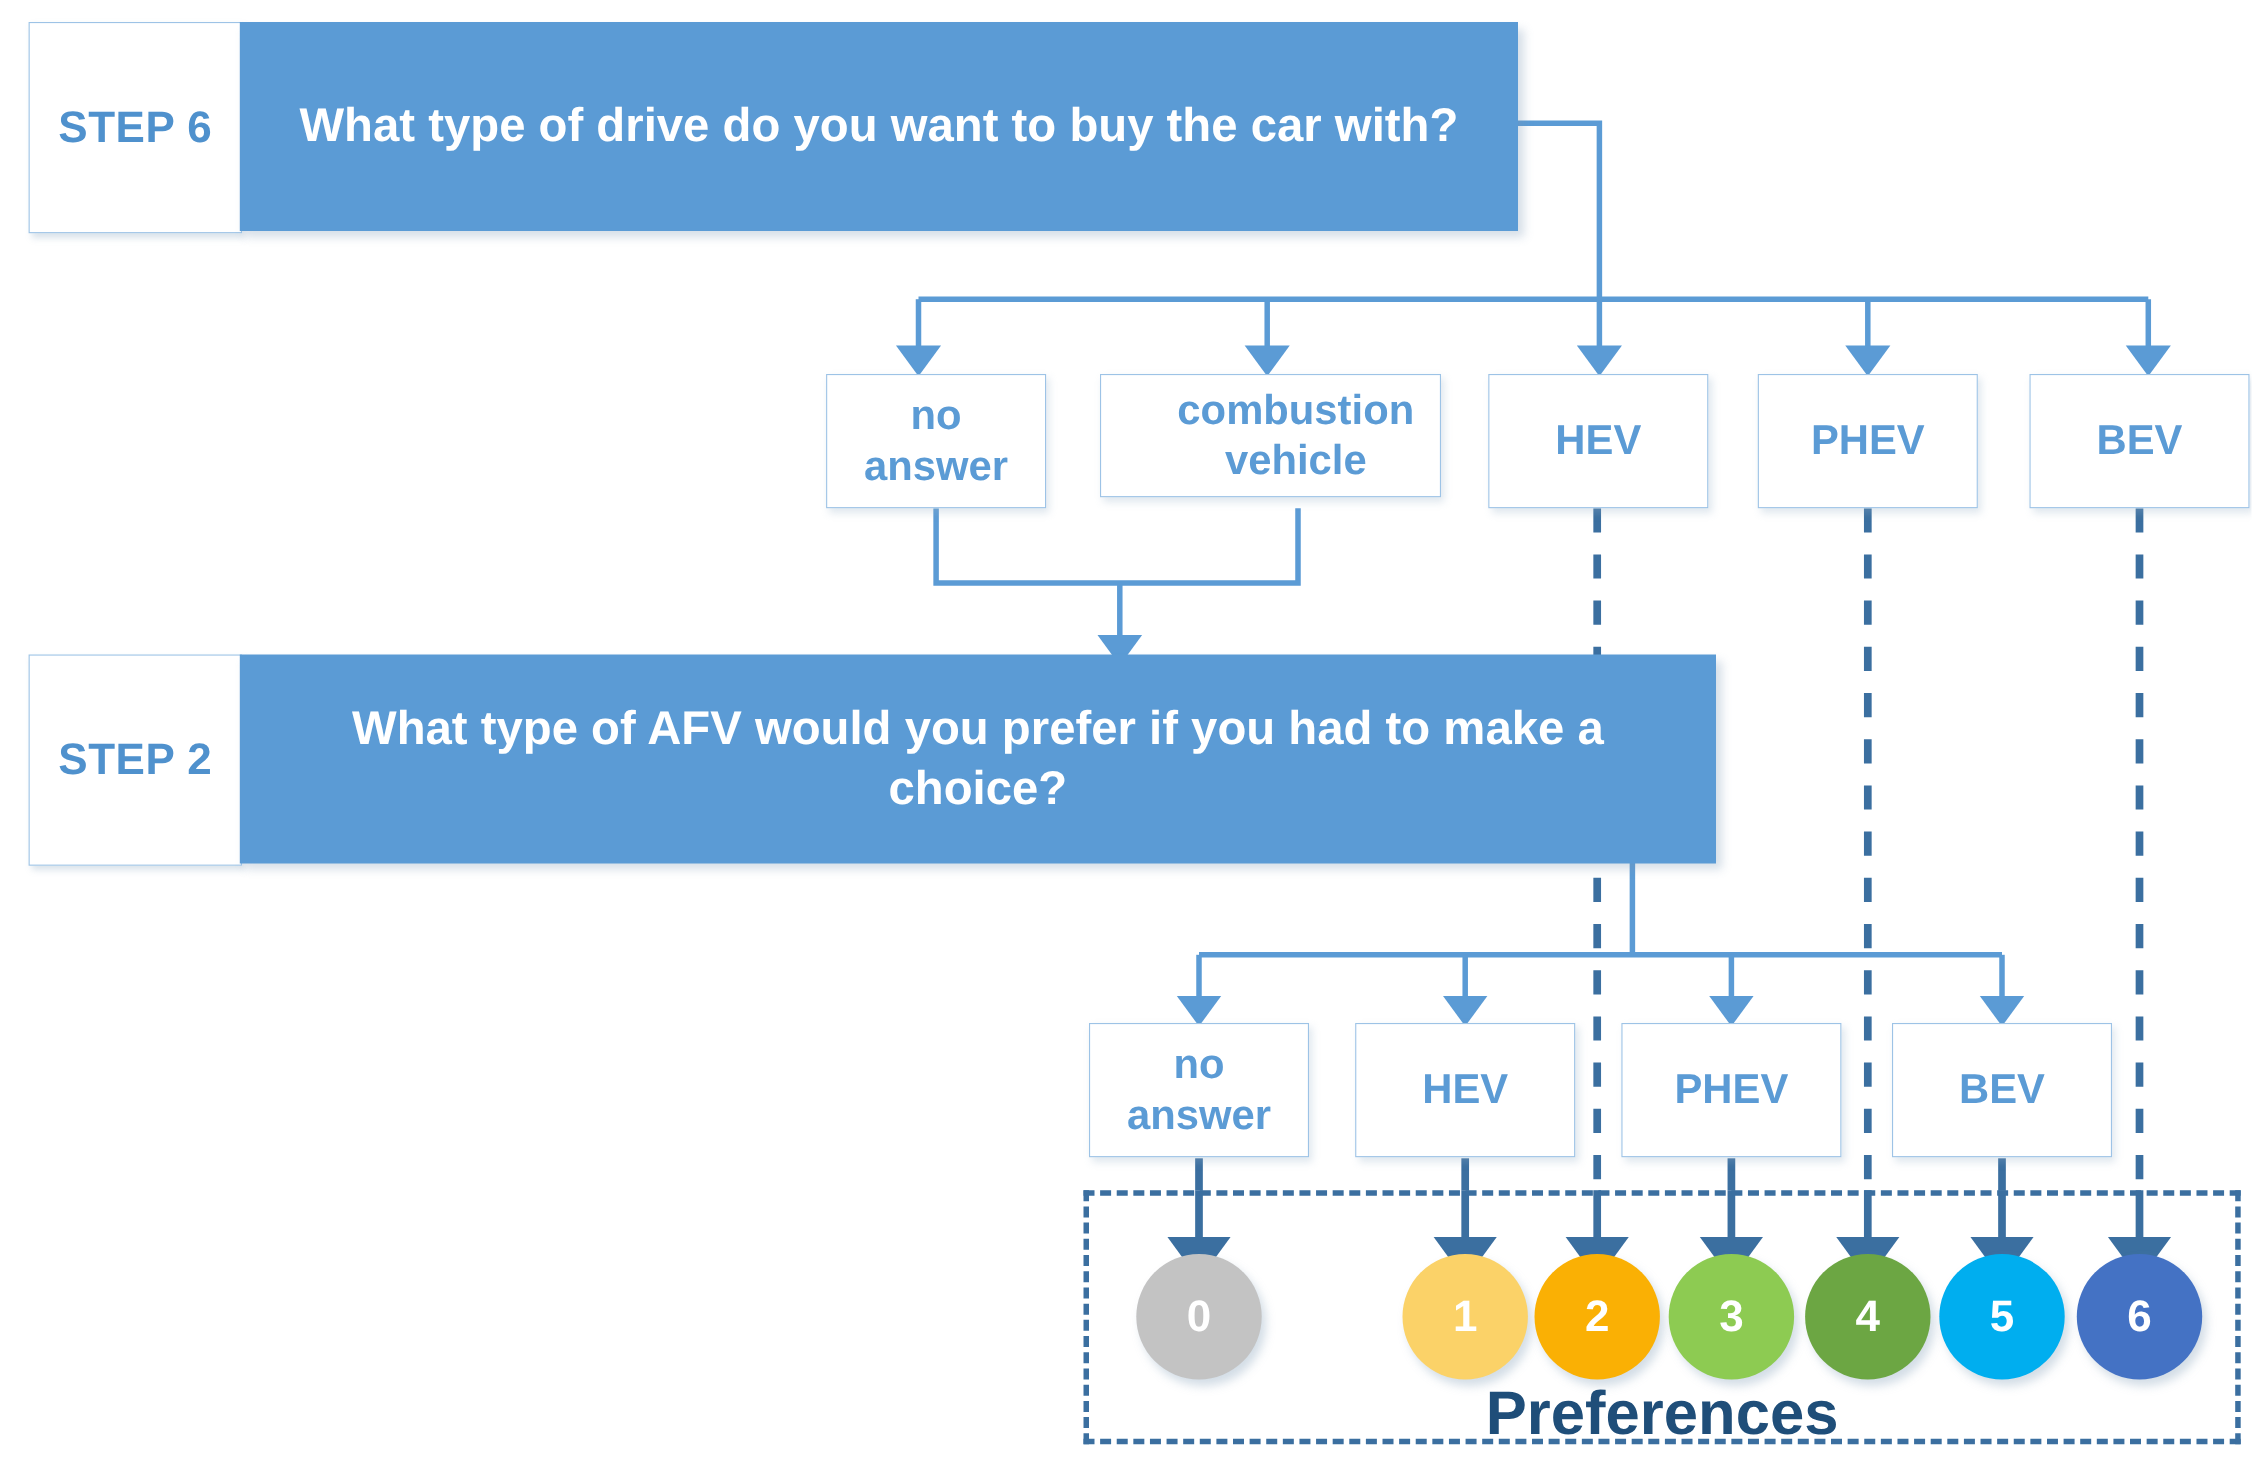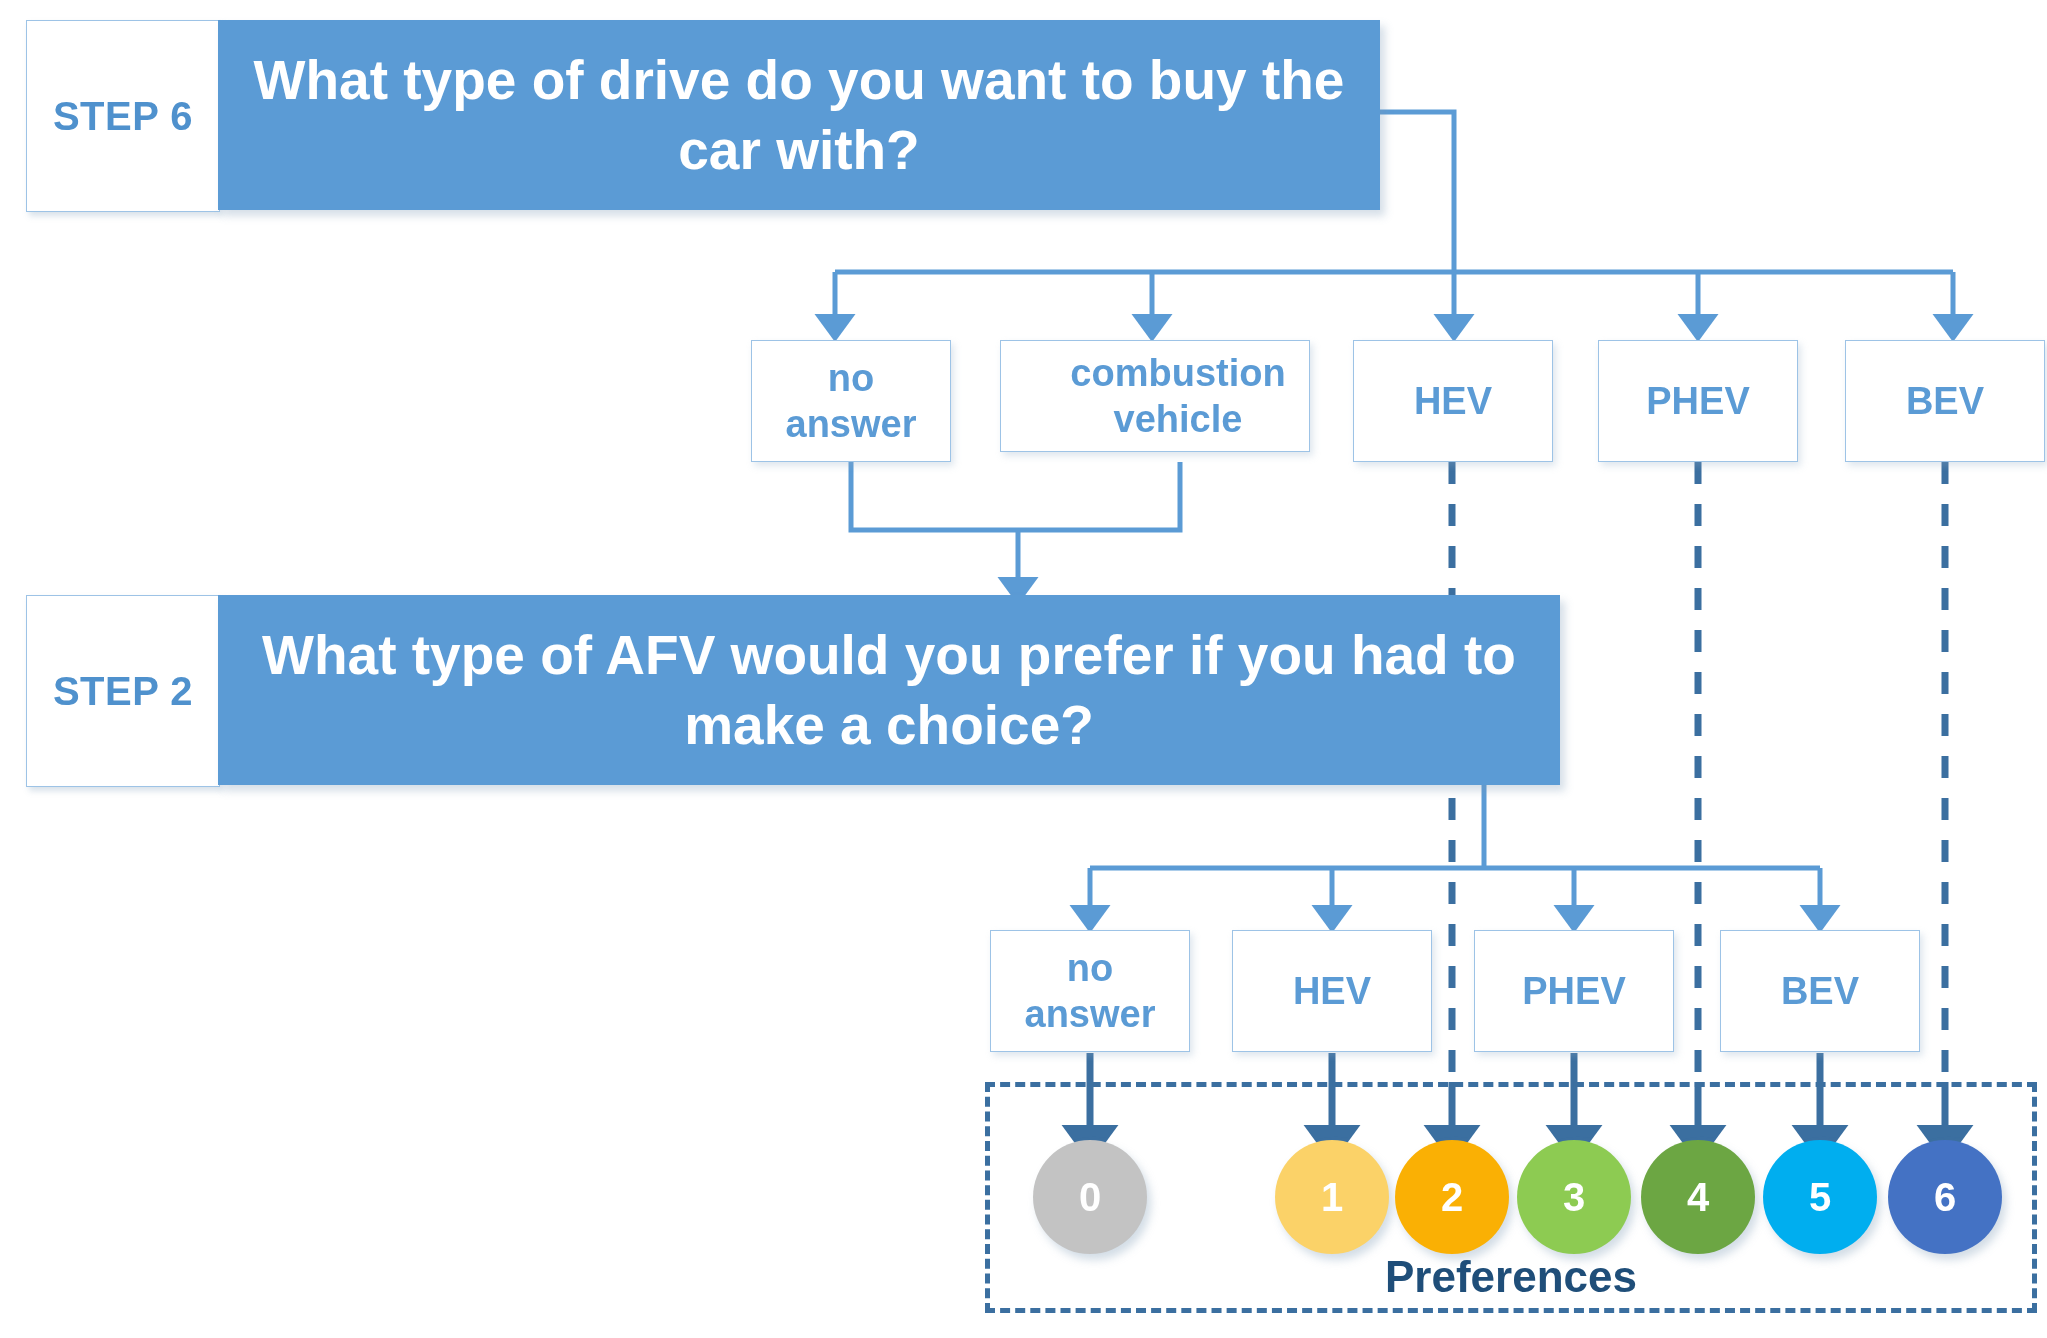--- a/index.html
+++ b/index.html
@@ -10,42 +10,42 @@
   .step-tag{
     position:absolute;background:#ffffff;border:1px solid #9DC3E6;
     display:flex;align-items:center;justify-content:center;
     color:#4F91CD;font-weight:bold;letter-spacing:.5px;
     box-shadow:3px 4px 6px rgba(120,150,180,.28);
     font-size:40px;
   }
   .step-bar{
     position:absolute;background:#5B9BD5;color:#ffffff;
     display:flex;align-items:center;justify-content:center;text-align:center;
-    font-weight:bold;font-size:55px;line-height:1.28;
+    font-weight:bold;font-size:43px;line-height:1.28;
     box-shadow:5px 6px 8px rgba(120,150,180,.30);
     padding:0 26px;box-sizing:border-box;
   }
   .node-box{
     position:absolute;background:#ffffff;border:1px solid #9DC3E6;
     display:flex;align-items:center;justify-content:center;text-align:center;
     color:#5B9BD5;font-weight:bold;font-size:38px;line-height:1.22;
     box-shadow:3px 4px 7px rgba(150,175,200,.30);
     box-sizing:border-box;
   }
   .pref-frame{
     position:absolute;border:5px dashed #3B6FA0;box-sizing:border-box;
   }
   .pref-circle{
     position:absolute;border-radius:50%;
     display:flex;align-items:center;justify-content:center;
     color:#ffffff;font-weight:bold;font-size:40px;
     box-shadow:4px 6px 9px rgba(140,165,190,.38);
   }
   .pref-label{
-    position:absolute;color:#1F4E79;font-weight:bold;font-size:44px;
+    position:absolute;color:#1F4E79;font-weight:bold;font-size:56px;
     text-align:center;
   }
 </style>
 </head>
 <body>
 
 <div id="stage">
 
   <svg class="layer" viewBox="0 0 2047 1338">
     <defs>

